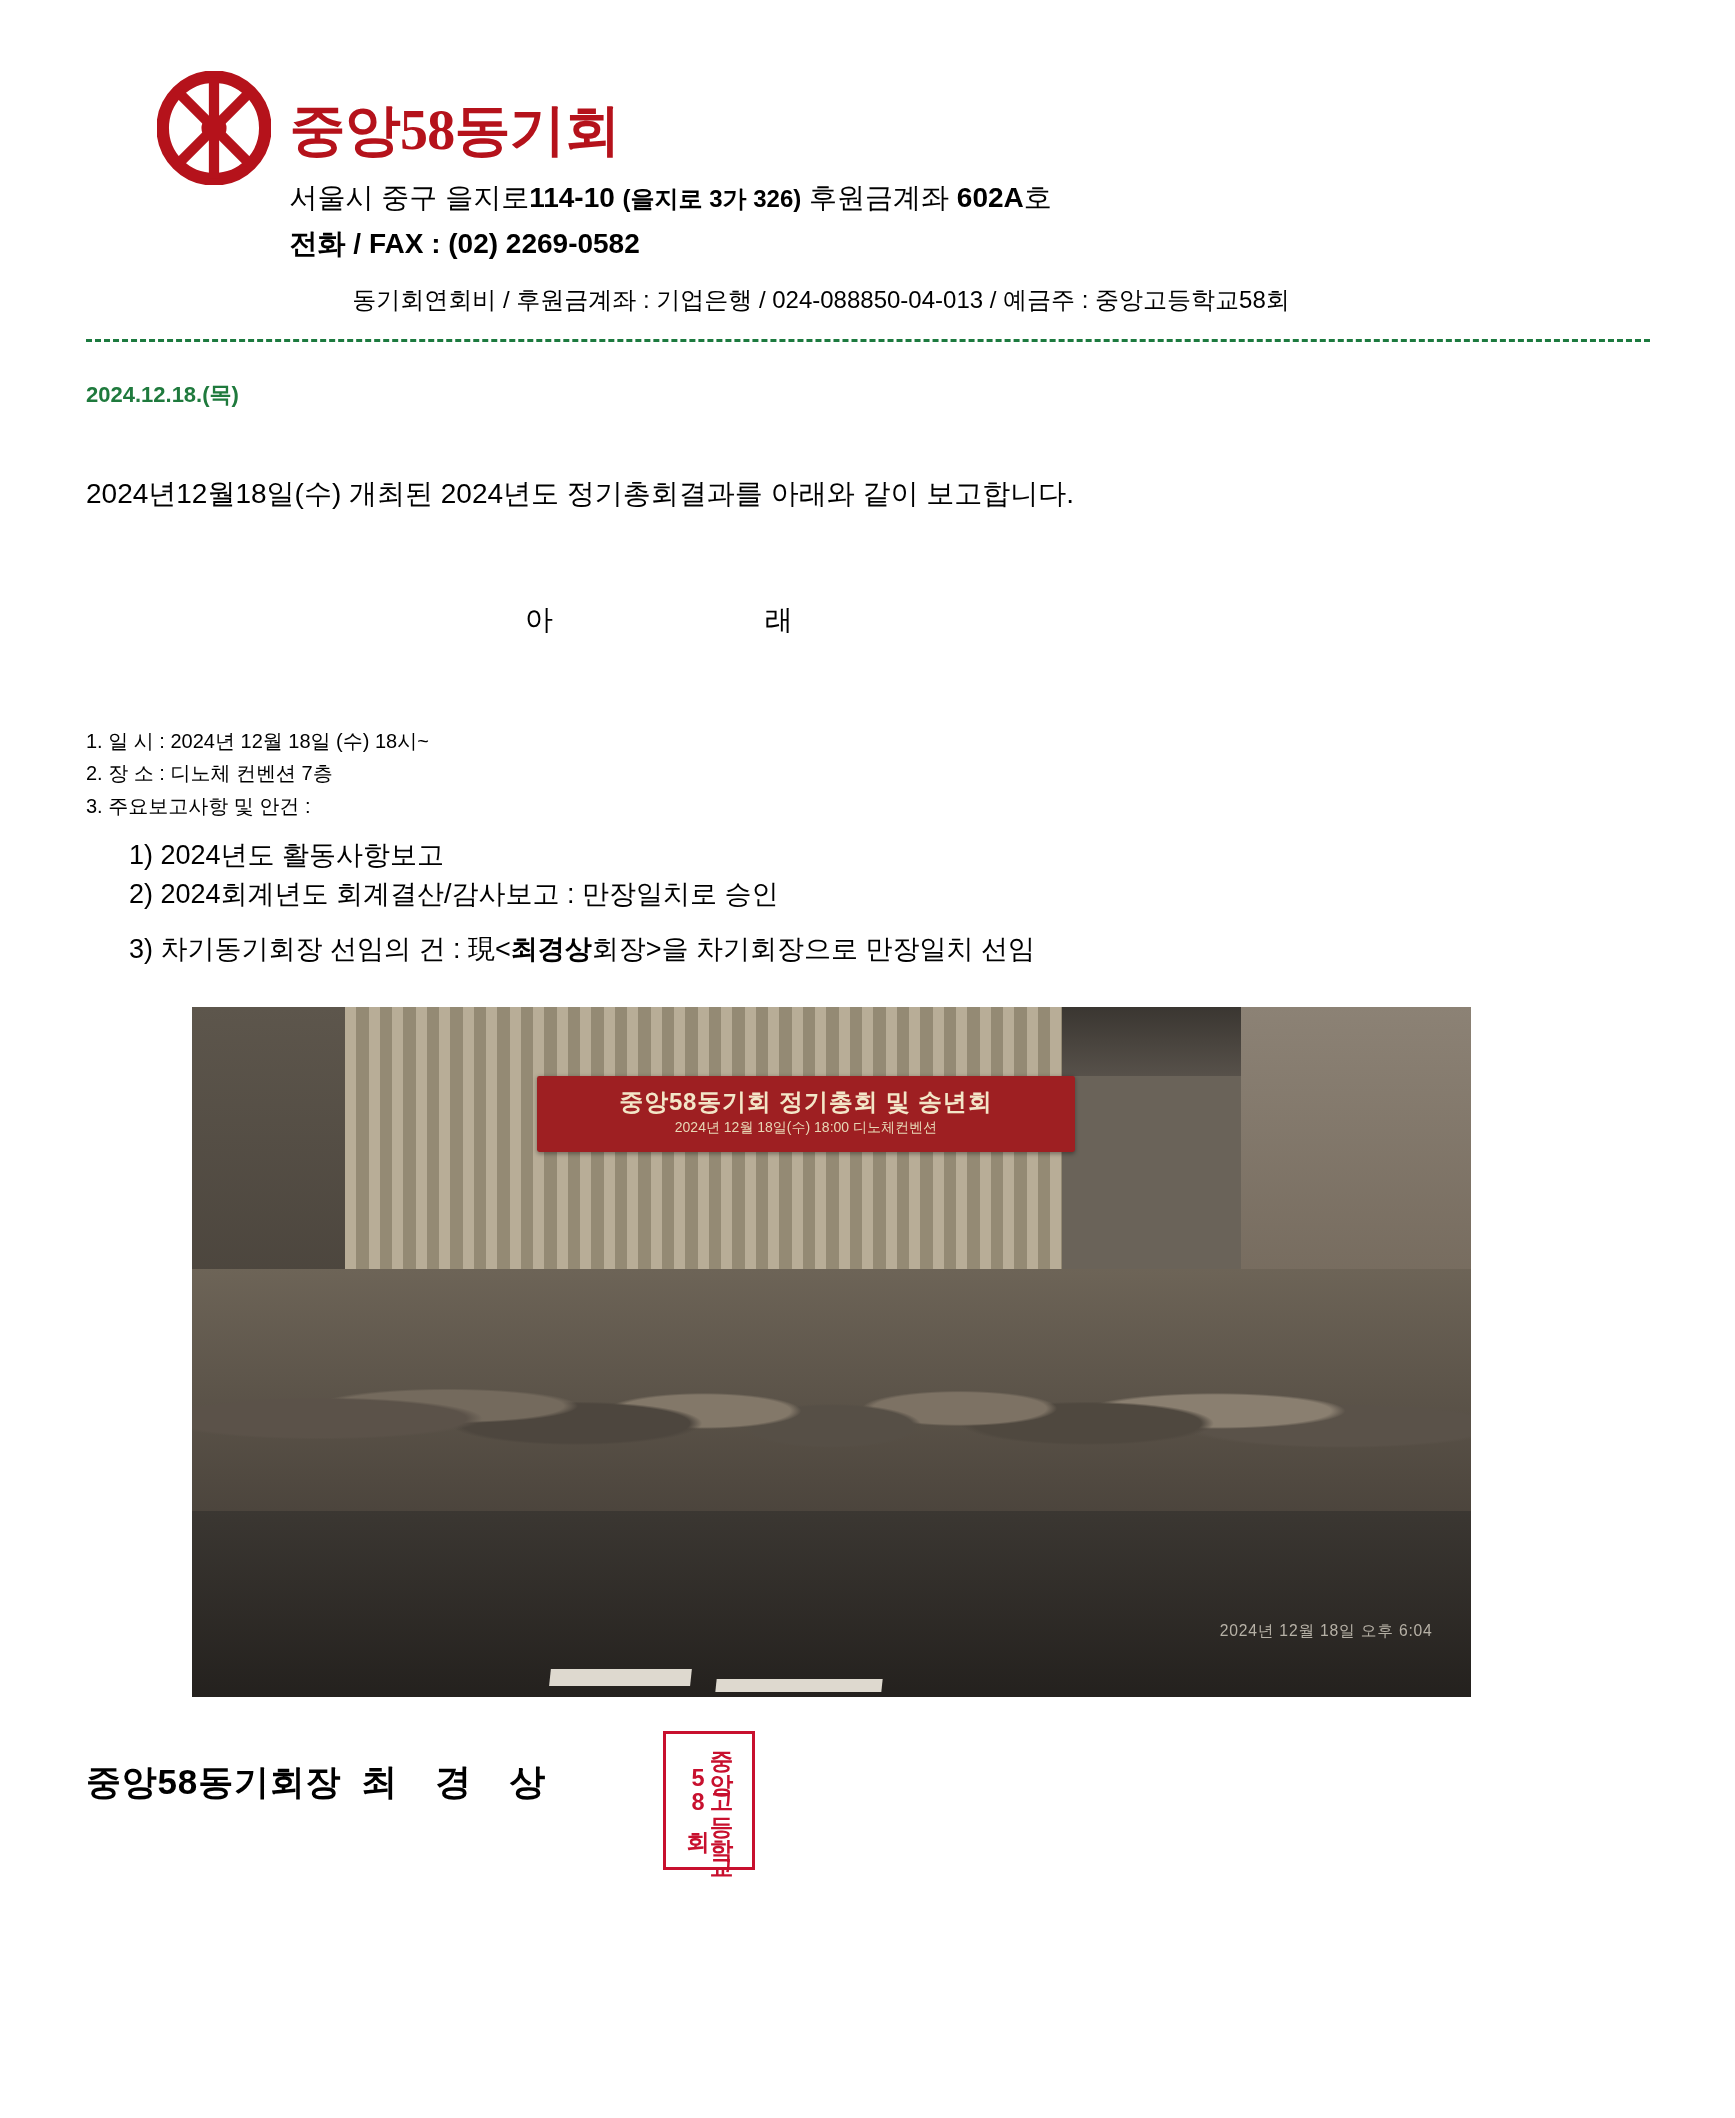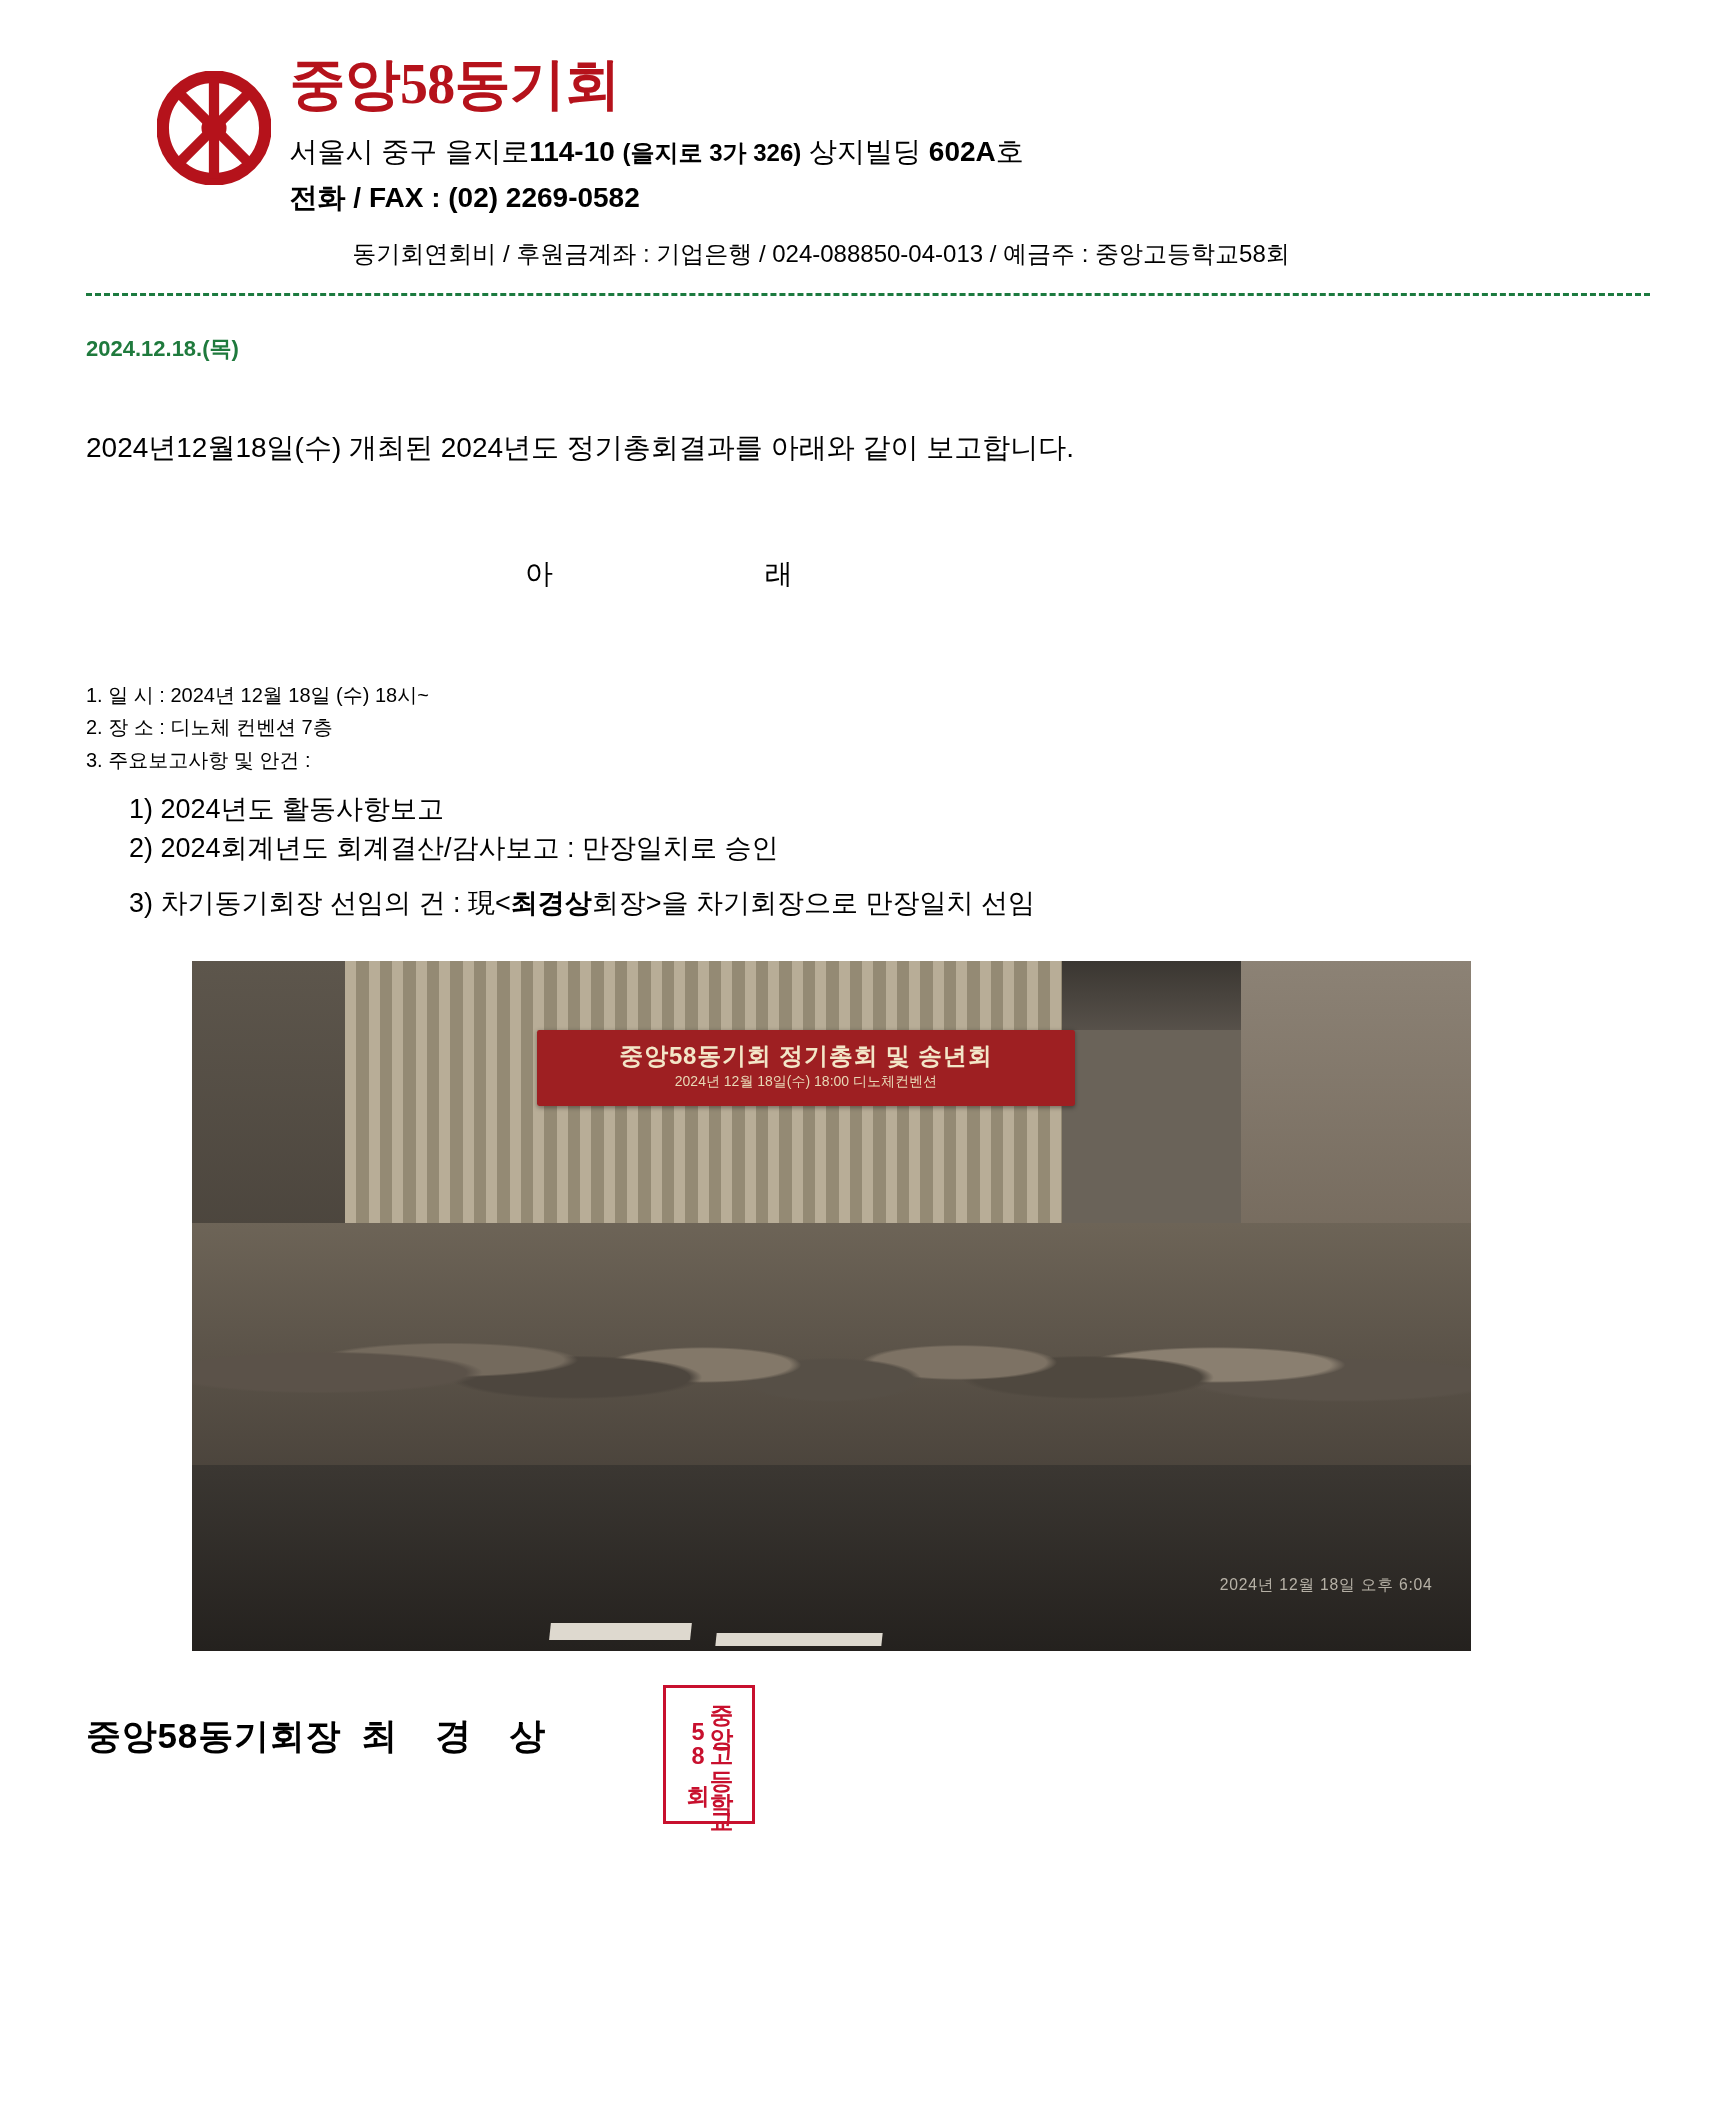--- a/index.html
+++ b/index.html
@@ -34,20 +34,21 @@
     flex: 0 0 184px;
     padding-top: 15.7px;
     padding-left: 71px;
     box-sizing: border-box;
   }
   .logo svg { display: block; }
 
   .lh-text {
     flex: 1 1 auto;
     padding-left: 19.6px;
+    margin-top: 46px;
   }
   .org-name {
     font-size: 56px;
     font-weight: bold;
     color: #b5121b;
     letter-spacing: -0.8px;
     line-height: 1.05;
     margin: 0 0 17px 0;
     font-family: "Liberation Serif", "DejaVu Serif", serif;
   }
@@ -270,21 +271,21 @@
             <line x1="19" y1="19" x2="81" y2="81"></line>
             <line x1="81" y1="19" x2="19" y2="81"></line>
           </g>
         </svg>
       </div>
       <div class="lh-text">
         <div class="org-name">중앙58동기회</div>
         <div class="addr-line">
           <span>서울시 중구 을지로</span><span class="bold">114-10</span>
           <span class="bold" style="font-size:24px">(을지로 3가 326)</span>
-          <span>상지빌딩</span>
+          <span>후원금계좌</span>
           <span class="bold">602A</span><span>호</span>
         </div>
         <div class="phone-line">전화 / FAX : (02) 2269-0582</div>
       </div>
     </div>
     <div class="bank-line">동기회연회비 / 후원금계좌 : 기업은행 / 024-088850-04-013 / 예금주 : 중앙고등학교58회</div>
   </div>
 
   <div class="divider"></div>
 

